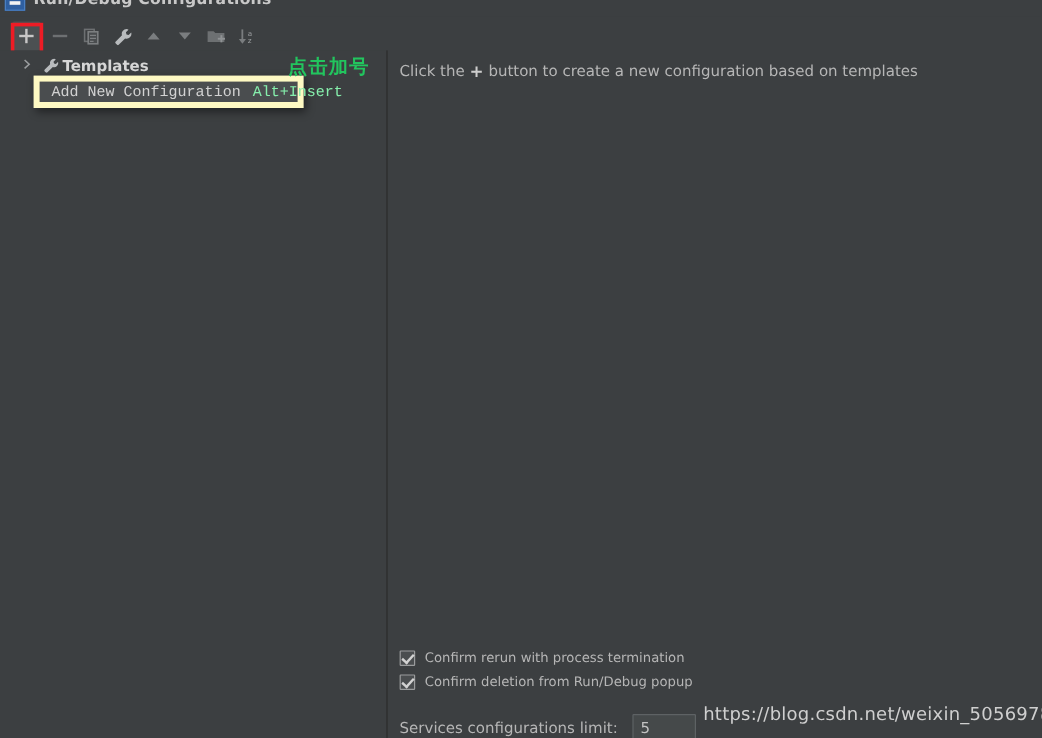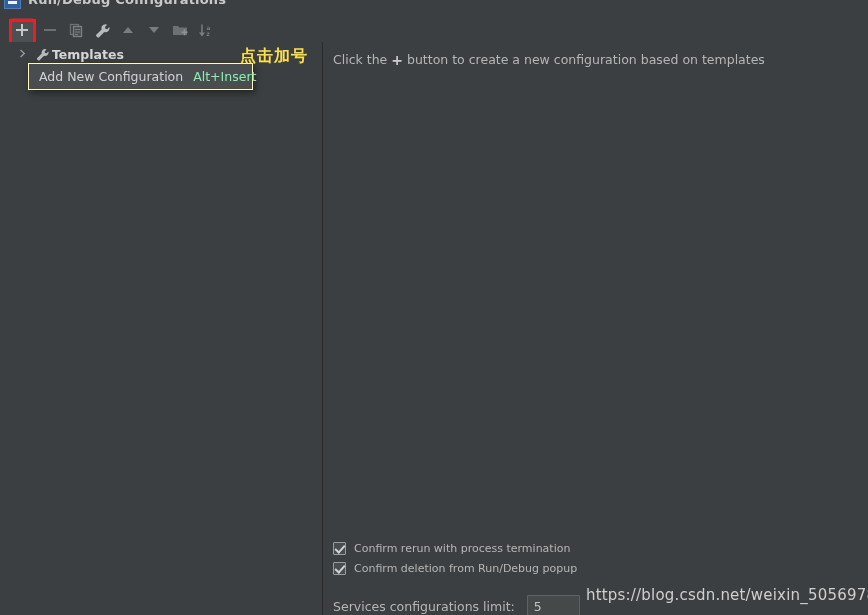--- a/index.html
+++ b/index.html
@@ -116,35 +116,36 @@
     font-weight: bold;
     color: #d6d6d6;
     white-space: nowrap;
   }
 
   .annot-cn {
     position: absolute;
     left: 240px; top: 46px;
     font-size: 16px;
     font-weight: bold;
-    color: #fde047;
+    color: #22c55e;
     letter-spacing: 1px;
     white-space: nowrap;
     font-family: Liberation Mono, monospace;
   }
 
   
   .popup {
     position: absolute;
     left: 28px; top: 63px;
     width: 225px; height: 27px;
     background: #4a4d4f;
-    border: 1px solid #fef9c3;
+    border: 5px solid #fef9c3;
     box-sizing: border-box;
     box-shadow: 2px 3px 7px rgba(0,0,0,.45);
+    font-family: Liberation Mono, monospace;
   }
   .popup-item {
     position: absolute;
     left: 0; top: 0;
     width: 100%; height: 100%;
     display: flex;
     align-items: center;
   }
   .popup-label {
     margin-left: 10px;

